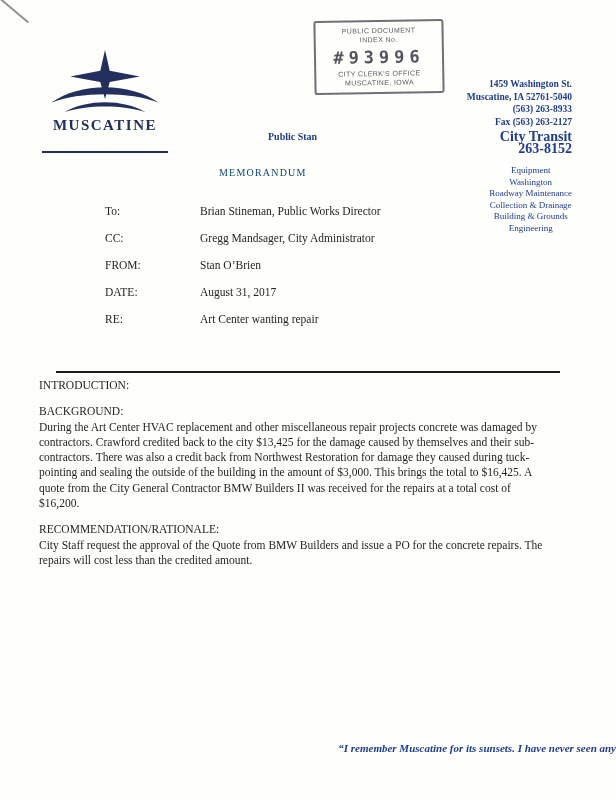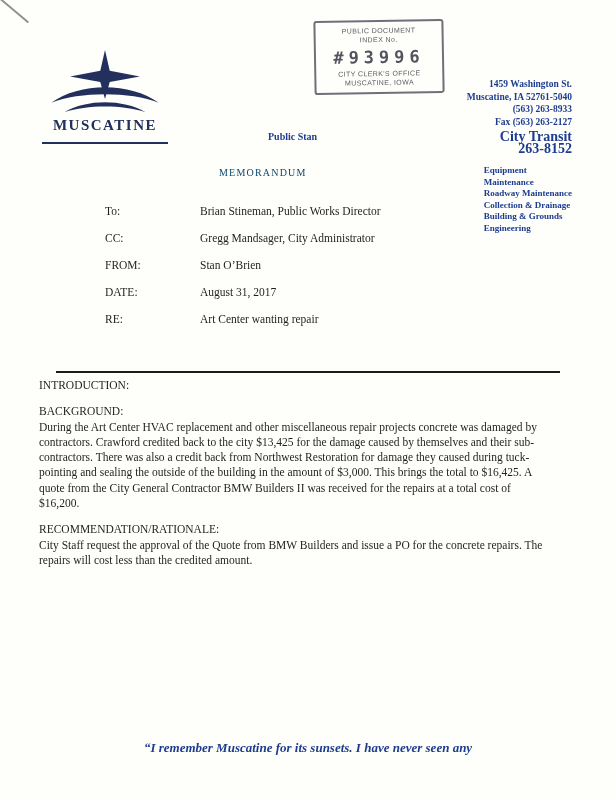--- a/index.html
+++ b/index.html
@@ -10,52 +10,52 @@
     background: #fefefb; overflow: hidden;
     font-family: "Liberation Serif", serif; color: #1f1f1f;
   }
   .scan-mark { position: absolute; left: -14px; top: 6px; width: 48px; height: 2px; background: #919191; transform: rotate(40deg); }
 
   
   .logo { position: absolute; left: 42px; top: 50px; width: 126px; text-align: center; }
   .logo svg { display: block; margin: 0 auto; }
   .logo-word {
     font-size: 15px; letter-spacing: 1.5px; font-weight: 600; color: #232f5c;
-    border-bottom: 2px solid #232f5c; padding-bottom: 8px; margin-top: 1px;
+    border-bottom: 2px solid #232f5c; padding-bottom: 17px; margin-top: 1px;
   }
 
   
   .stamp {
     position: absolute; left: 314px; top: 20px; width: 130px;
     border: 2px solid #70707a; border-radius: 3px; padding: 4px 4px 5px;
     text-align: center; transform: rotate(-1deg); color: #5a5b64;
   }
   .stamp-small { font-family: "Liberation Sans", sans-serif; font-size: 7px; letter-spacing: .4px; line-height: 9px; }
   .stamp-number { font-family: "DejaVu Sans Mono", monospace; font-size: 17px; font-weight: bold; letter-spacing: 5px; color: #53545e; margin: 3px 0 2px; }
 
   
   .address { position: absolute; right: 44px; top: 78px; text-align: right; font-size: 9.5px; font-weight: bold; color: #1d3c8f; line-height: 12.5px; }
   .public-works { position: absolute; left: 268px; top: 131px; font-size: 10px; font-weight: bold; color: #1d3c8f; }
   .transit { position: absolute; right: 44px; top: 131px; text-align: right; font-size: 14px; font-weight: bold; color: #1d3c8f; line-height: 12px; }
-  .depts { position: absolute; right: 44px; top: 165px; text-align: left; font-size: 9px; font-weight: bold; color: #1d3c8f; line-height: 11.5px; }
+  .depts { position: absolute; right: 44px; top: 165px; text-align: center; font-size: 9px; font-weight: normal; color: #1d3c8f; line-height: 11.5px; }
   .depts span { display: block; }
 
   
   .memo-title { position: absolute; left: 219px; top: 167px; font-size: 10px; letter-spacing: 1.2px; color: #0c4a6e; }
   .memo-fields { position: absolute; left: 58px; top: 205px; width: 470px; font-size: 11.5px; }
   .field-row { display: flex; margin-bottom: 15px; margin-left: 47px; }
   .field-label { width: 95px; flex: 0 0 95px; }
   .divider { position: absolute; left: 56px; top: 371px; width: 504px; height: 2px; background: #1c1c1c; }
 
   .sections { position: absolute; left: 39px; top: 378px; width: 508px; font-size: 11.5px; line-height: 15.3px; }
   .section { margin-bottom: 11px; }
 
   .footer-quote {
-    position: absolute; left: 0; top: 742px; width: 616px; text-align: center;
-    font-size: 13px; font-weight: bold; font-style: italic; color: #1d3c8f; line-height: 12.5px;
+    position: absolute; left: 0; top: 742px; width: 616px; text-align: right;
+    font-size: 11px; font-weight: bold; font-style: italic; color: #1d3c8f; line-height: 12.5px;
   }
 </style>
 </head>
 <body>
 
 <div class="page">
 
   <div class="scan-mark"></div>
 
   <div class="logo">
@@ -88,21 +88,21 @@
 
   <div class="public-works">Public Stan</div>
 
   <div class="transit">
     <div>City Transit</div>
     <div>263-8152</div>
   </div>
 
   <div class="depts">
     <span>Equipment</span>
-    <span>Maintenance</span>
+    <span>Washington</span>
     <span>Roadway Maintenance</span>
     <span>Collection &amp; Drainage</span>
     <span>Building &amp; Grounds</span>
     <span>Engineering</span>
   </div>
 
   <div class="memo-title">MEMORANDUM</div>
 
   <div class="memo-fields">
     <div class="field-row">

